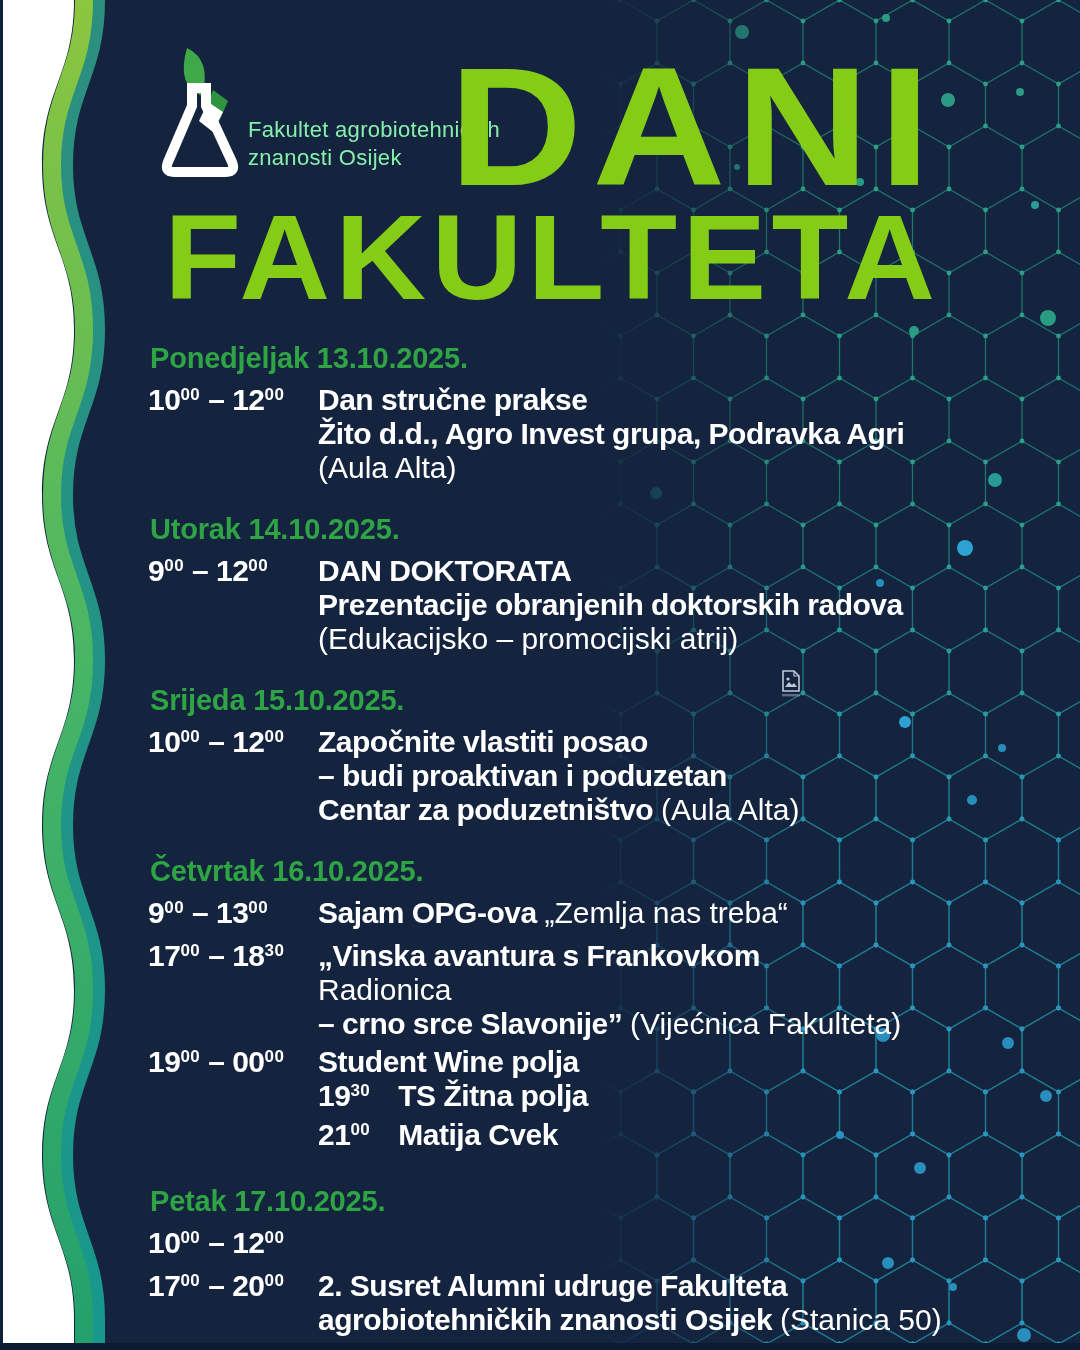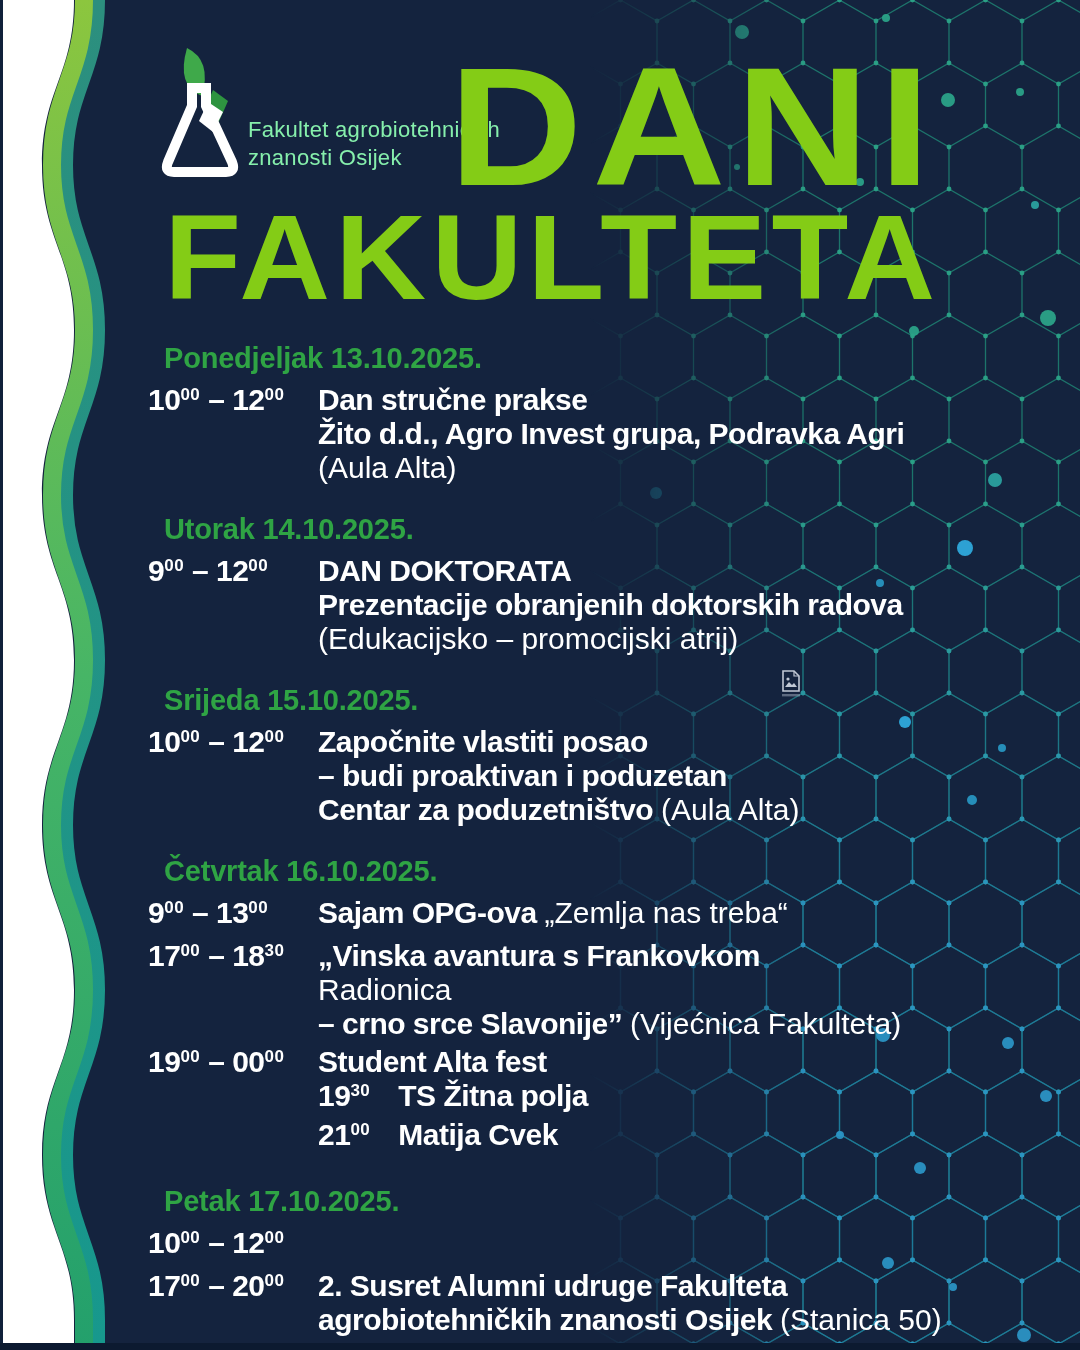--- a/index.html
+++ b/index.html
@@ -31,21 +31,21 @@
   .title-line2{
     font-size:121px;font-weight:700;line-height:102px;letter-spacing:5px;margin-top:4px;
     transform:scaleX(1.04);transform-origin:100% 50%;
   }
 
   
   .schedule{position:absolute;left:148px;top:344px;right:34px;color:#fff;}
   .section{margin-bottom:30px;}
   .day-heading{
     color:#2FA444;font-size:29px;font-weight:700;letter-spacing:-0.2px;
-    line-height:29px;margin:0 0 10px 16px;
+    line-height:29px;margin:0 0 10px 2px;
   }
   .event{display:flex;align-items:flex-start;margin-bottom:4px;}
   .time{
     flex:none;width:170px;font-size:30px;font-weight:700;letter-spacing:-0.5px;
     line-height:34px;white-space:nowrap;
   }
   .content{flex:1;font-size:30px;line-height:34px;}
   .line{min-height:34px;}
   .b{font-weight:700;letter-spacing:-0.5px;}
   .l{font-weight:400;letter-spacing:0px;text-align:center;}
@@ -232,21 +232,21 @@
           <div class="time"><span class="b">17</span><span class="b sup">00</span><span class="b"> – </span><span class="b">18</span><span class="b sup">30</span></div>
           <div class="content">
             <div class="line"><span class="b">„Vinska avantura s Frankovkom</span></div>
             <div class="line"><span class="l">Radionica</span></div>
             <div class="line"><span class="b">– crno srce Slavonije” </span><span class="l">(Vijećnica Fakulteta)</span></div>
           </div>
         </div>
         <div class="event">
           <div class="time"><span class="b">19</span><span class="b sup">00</span><span class="b"> – </span><span class="b">00</span><span class="b sup">00</span></div>
           <div class="content">
-            <div class="line"><span class="b">Student Alta fest</span></div>
+            <div class="line"><span class="b">Student Wine polja</span></div>
             <div class="line"><span class="b">19</span><span class="b sup">30</span><span class="gap"></span><span class="b">TS Žitna polja</span></div>
             <div class="line"><span class="b">21</span><span class="b sup">00</span><span class="gap"></span><span class="b">Matija Cvek</span></div>
           </div>
         </div>
       </div>
       <div class="section">
         <div class="day-heading">Petak 17.10.2025.</div>
         <div class="event">
           <div class="time"><span class="b">10</span><span class="b sup">00</span><span class="b"> – </span><span class="b">12</span><span class="b sup">00</span></div>
         </div>

